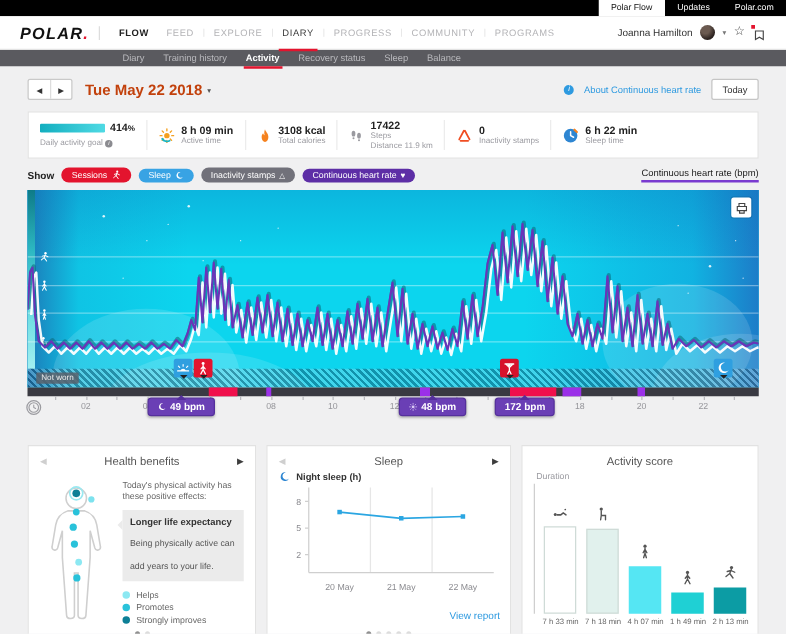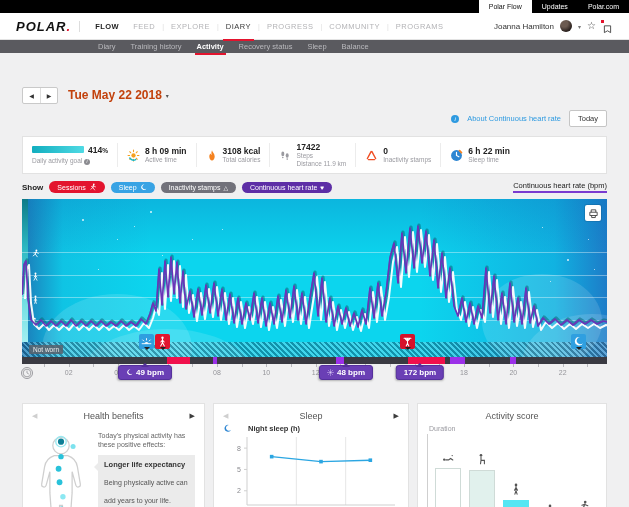--- a/index.html
+++ b/index.html
@@ -38,21 +38,21 @@
             height:2px; background:#e3142e; }
   
   .content { padding:7px 22px 0 22px; }
   .date-row { display:flex; align-items:center; margin:3px 0 9px 0; }
   .nav-btns { display:flex; background:#fff; border:1px solid #c9c9c9; border-radius:2px; }
   .nav-btn { width:17px; height:15px; display:flex; align-items:center; justify-content:center;
              font-size:6px; color:#333; }
   .nav-btn + .nav-btn { border-left:1px solid #ddd; }
   .date-title { font-size:12px; font-weight:bold; color:#c2410c; margin-left:10px; }
   .date-caret { font-size:6px; color:#555; margin-left:4px; }
-  .date-right { margin-left:auto; display:flex; align-items:center; gap:8px;margin-top:47px; }
+  .date-right { margin-left:auto; display:flex; align-items:center; gap:8px; }
   .info-circ { width:8px; height:8px; border-radius:50%; background:#2e9ae0; color:#fff;
                font-size:6px; font-style:italic; display:flex; align-items:center; justify-content:center; }
   .about-link { font-size:7.5px; color:#2e9ae0; }
   .today-btn { background:#fff; border:1px solid #c5c5c5; border-radius:2px; font-size:7.5px;
                color:#333; padding:3px 8px;text-align:center; }
   
   .stats { background:#fff; border:1px solid #e2e2e2; display:flex; align-items:center;
            height:38px; margin-bottom:7px; }
   .stat { display:flex; align-items:center; gap:5px; padding:0 9px; height:24px; }
   .stat + .stat { border-left:1px solid #ececec; }
@@ -126,21 +126,21 @@
   .tooltip { background:#ebebeb; padding:5px 6px; margin-top:5px; position:relative; }
   .tooltip::before { content:""; position:absolute; left:-8px; top:8px;
             border:4px solid transparent; border-right-color:#ebebeb; }
   .tooltip b { display:block; font-size:7.5px; color:#333; margin-bottom:2px; }
   .tooltip span { font-size:7px; color:#555; }
   .legend { margin-top:8px; }
   .legend-row { display:flex; align-items:center; gap:5px; margin-top:3px; }
   .legend-dot { width:6px; height:6px; border-radius:50%; }
   .legend-label { font-size:7px; color:#666; }
   
-  .sleep-legend { display:flex; align-items:center; gap:16px; margin-top:3px; }
+  .sleep-legend { display:flex; align-items:center; gap:5px; margin-top:3px; }
   .sleep-legend span { font-size:7.5px; font-weight:bold; color:#333; }
   .view-report { position:absolute; right:8px; bottom:18px; font-size:8px; color:#2e9ae0; }
   
   .duration-label { font-size:7px; color:#9a9aa0; margin:4px 0 0 2px; }
   .as-chart { position:relative; height:104px; margin-top:2px; border-left:1px solid #cfcfcf;
               display:flex; align-items:flex-end; gap:8px; padding-left:7px; }
   .as-col { width:26px; display:flex; flex-direction:column; align-items:center; justify-content:flex-end; }
   .as-icon { color:#555; margin-bottom:1px; }
   .as-bar { width:26px; }
   .as-labels { display:flex; gap:8px; padding-left:7px; margin-top:3px; }

